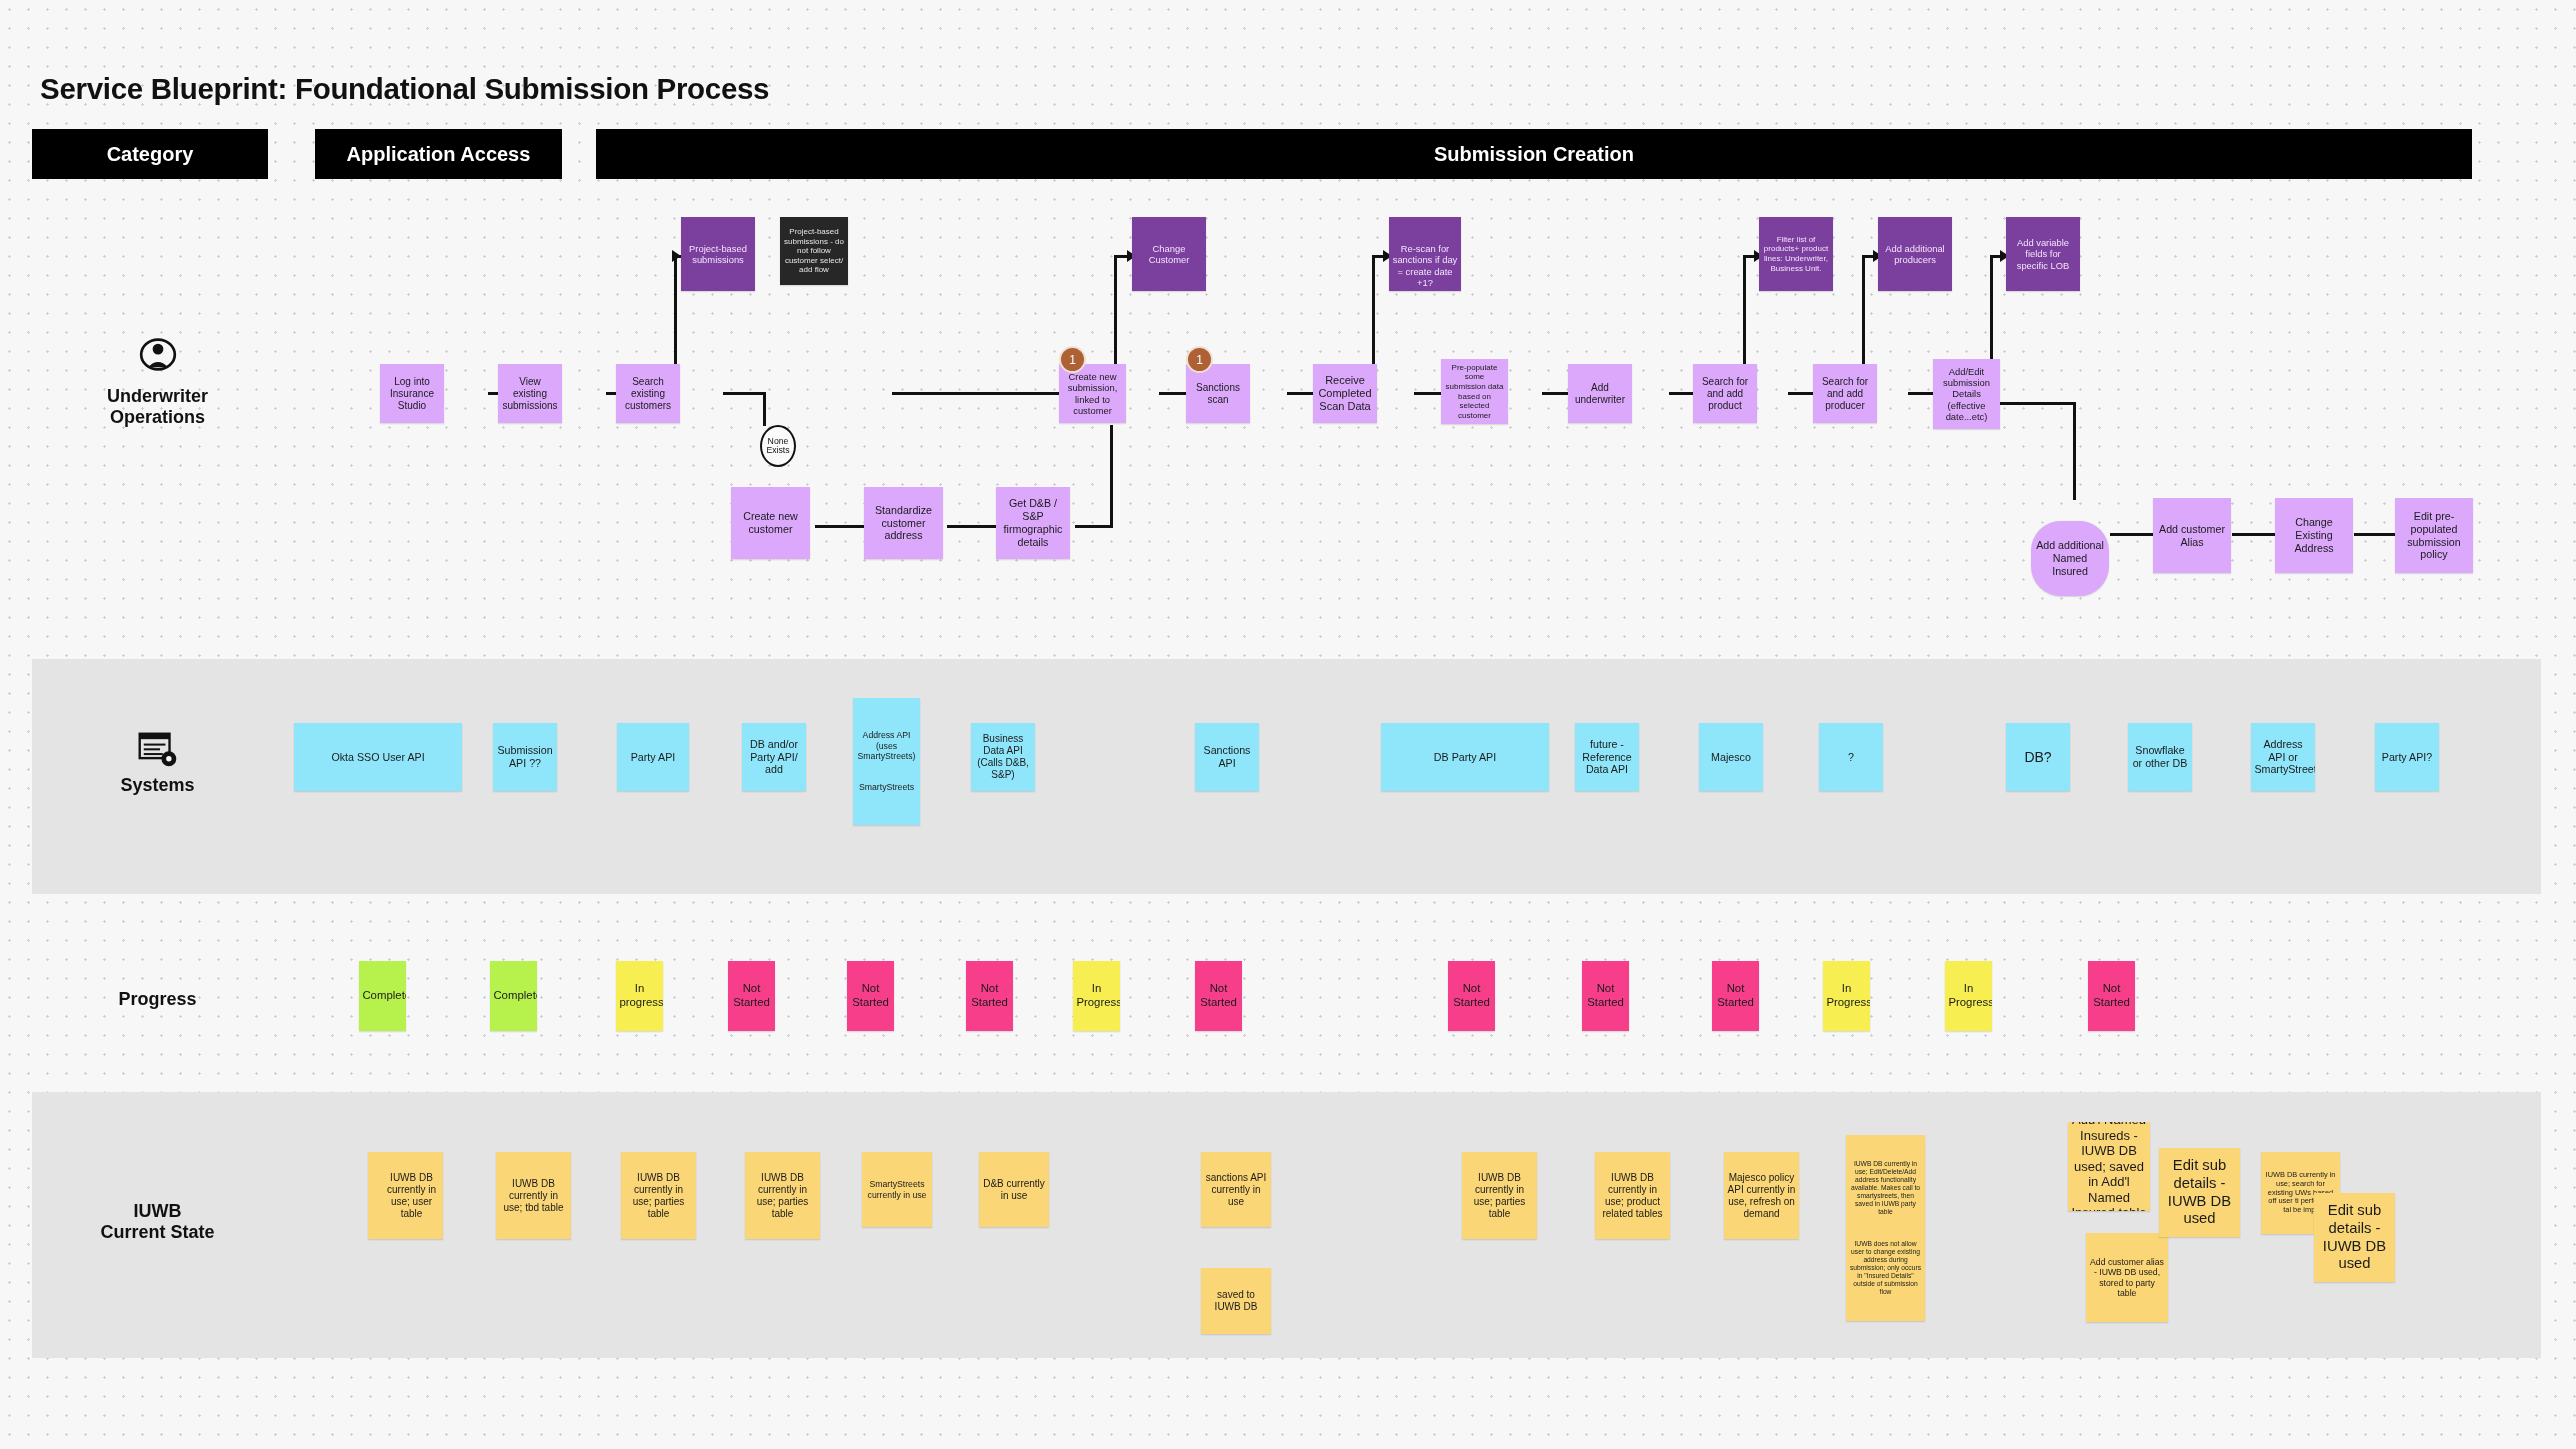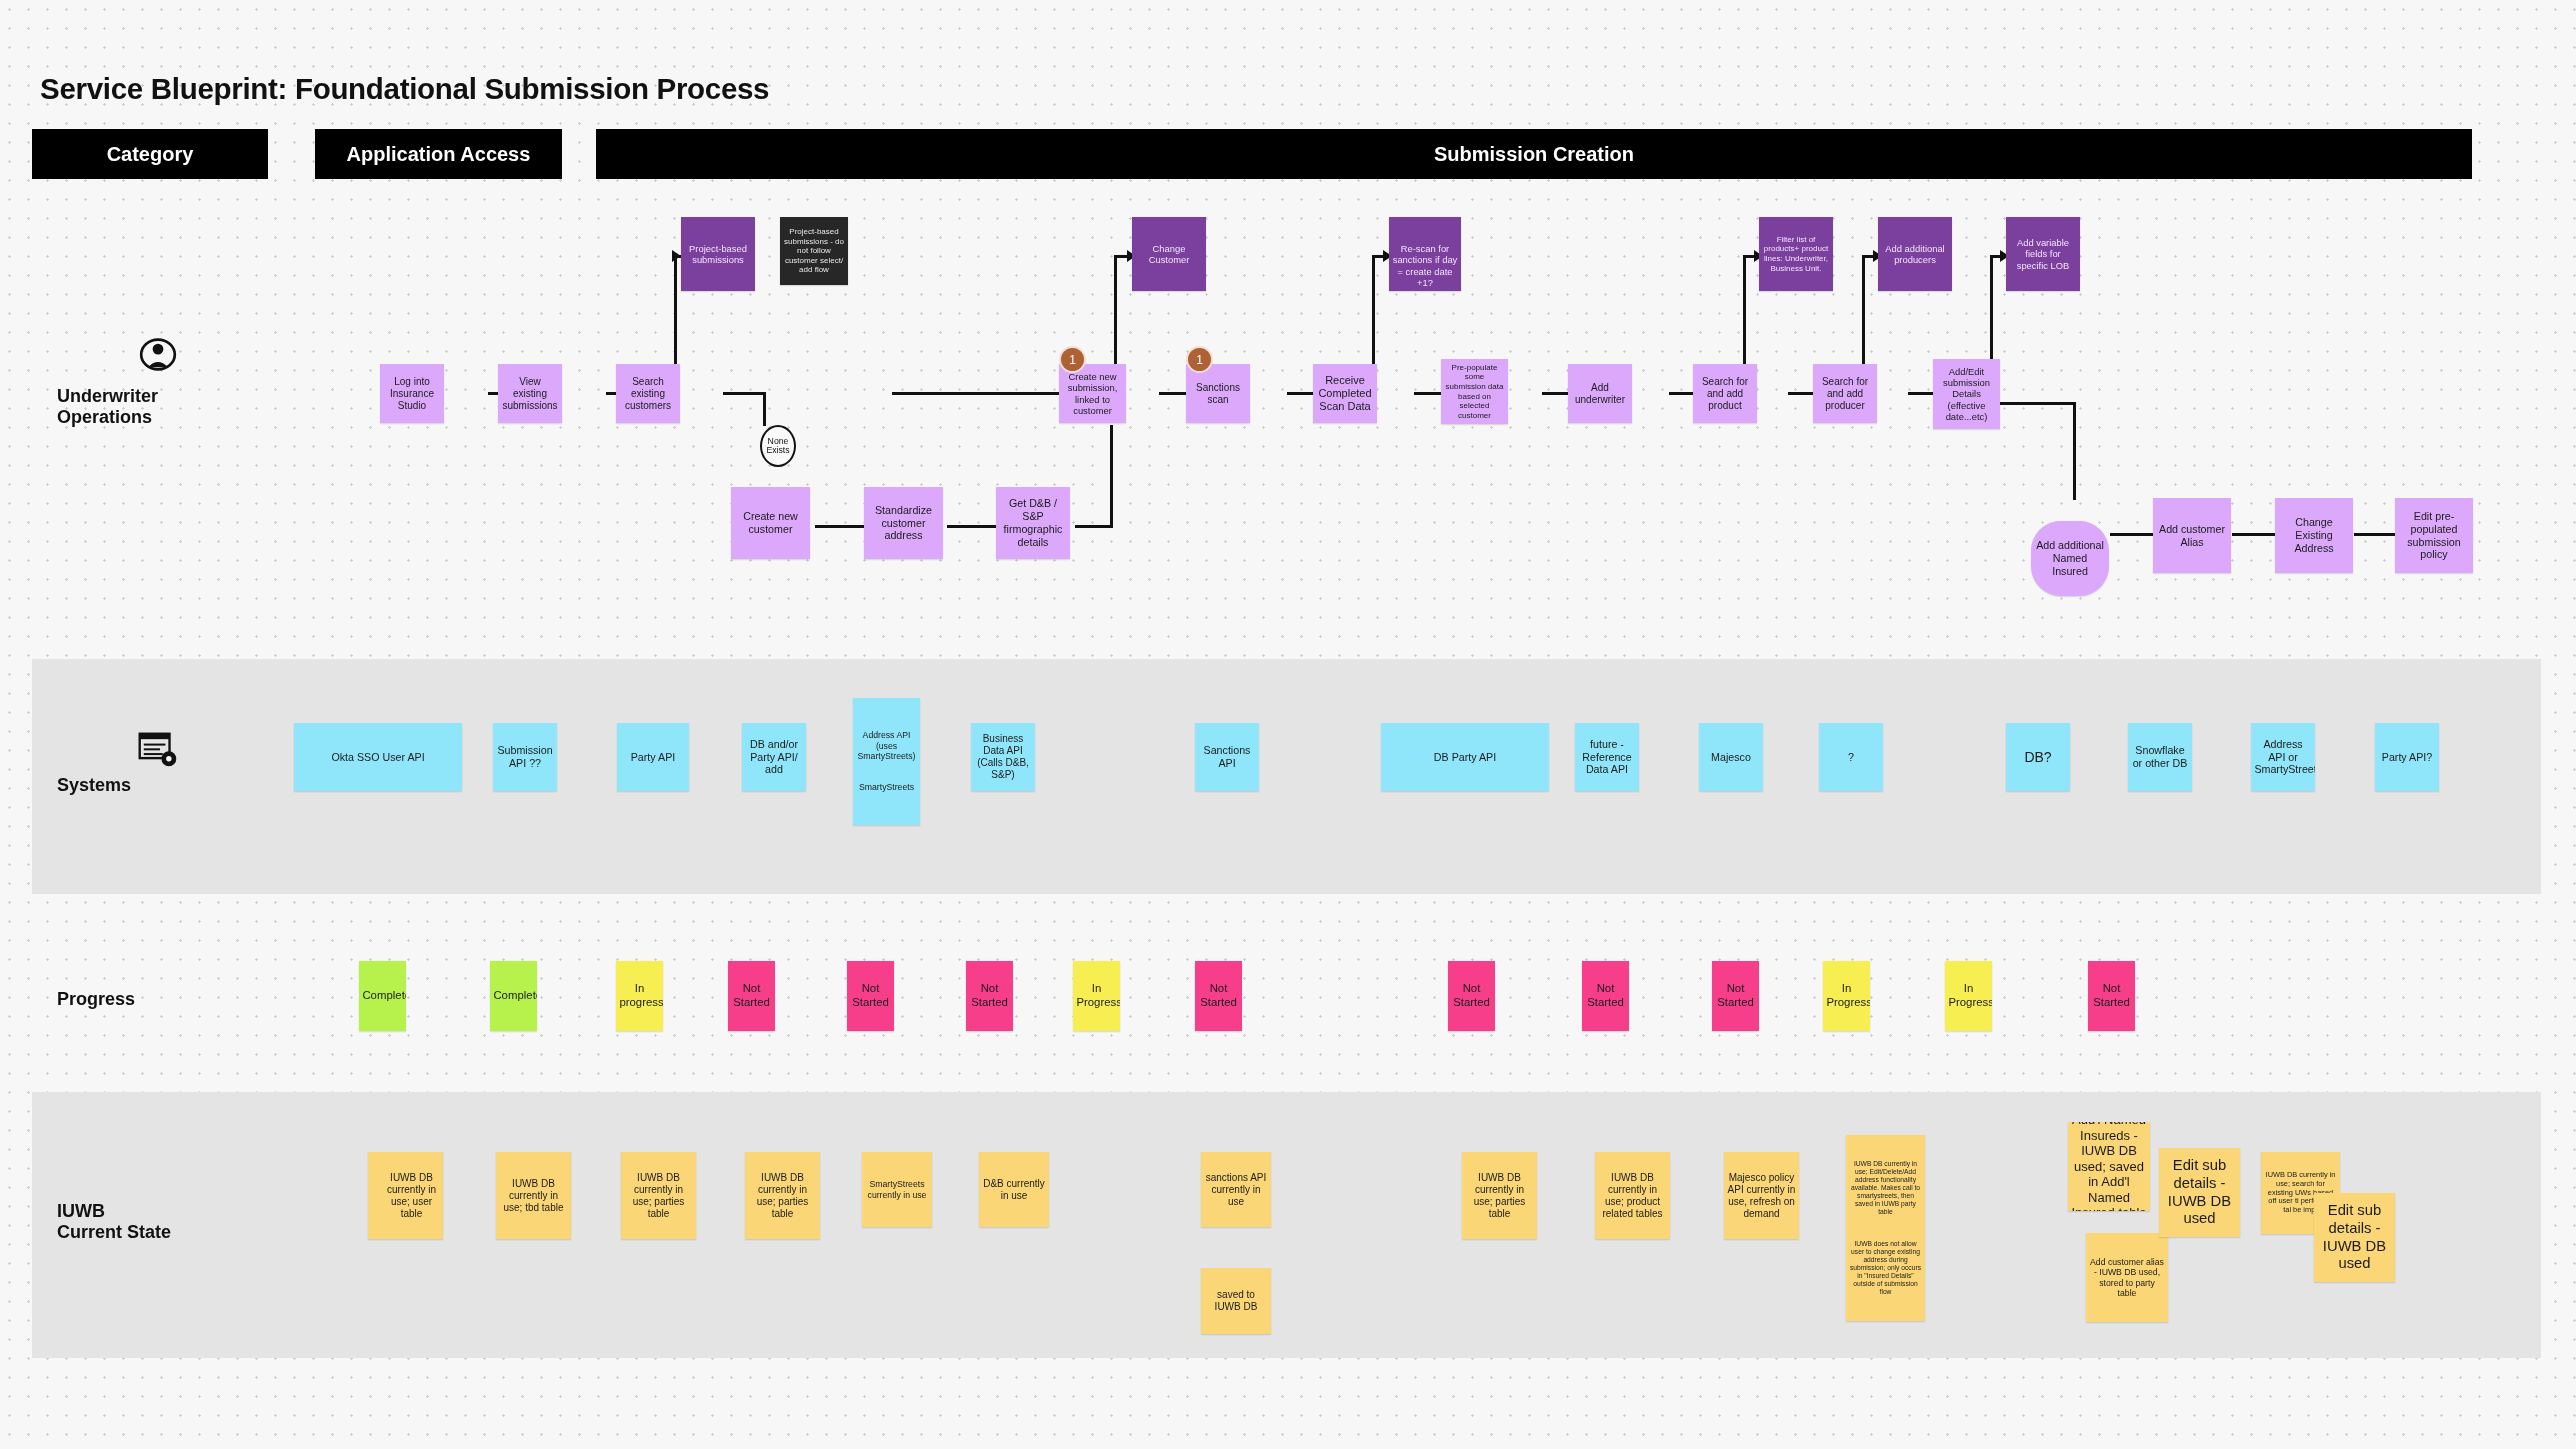--- a/index.html
+++ b/index.html
@@ -32,21 +32,21 @@
     height: 50px;
   }
   
   .band {
     position: absolute;
     background: #e4e4e4;
   }
   
   .row-label {
     position: absolute;
-    text-align: left;
+    text-align: center;
     font-size: 18px; font-weight: bold; color: #111111;
     line-height: 1.16;
     width: 201px;
   }
   .row-icon {
     position: absolute;
     width: 201px;
     text-align: center;
   }
   

